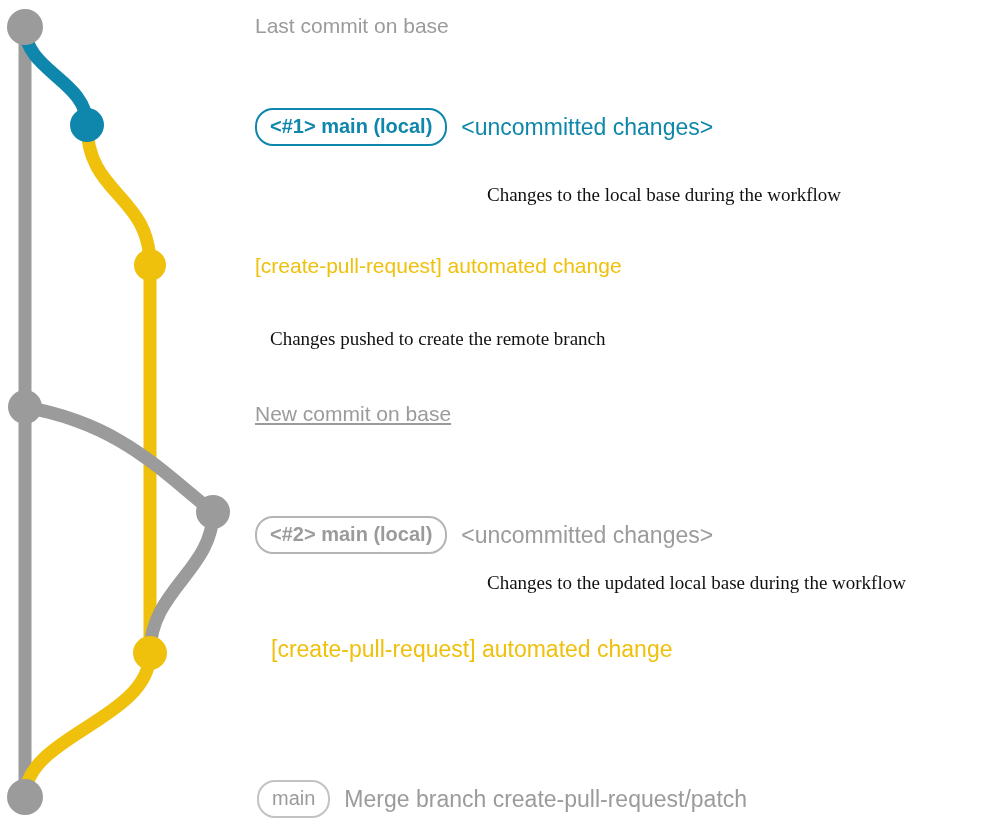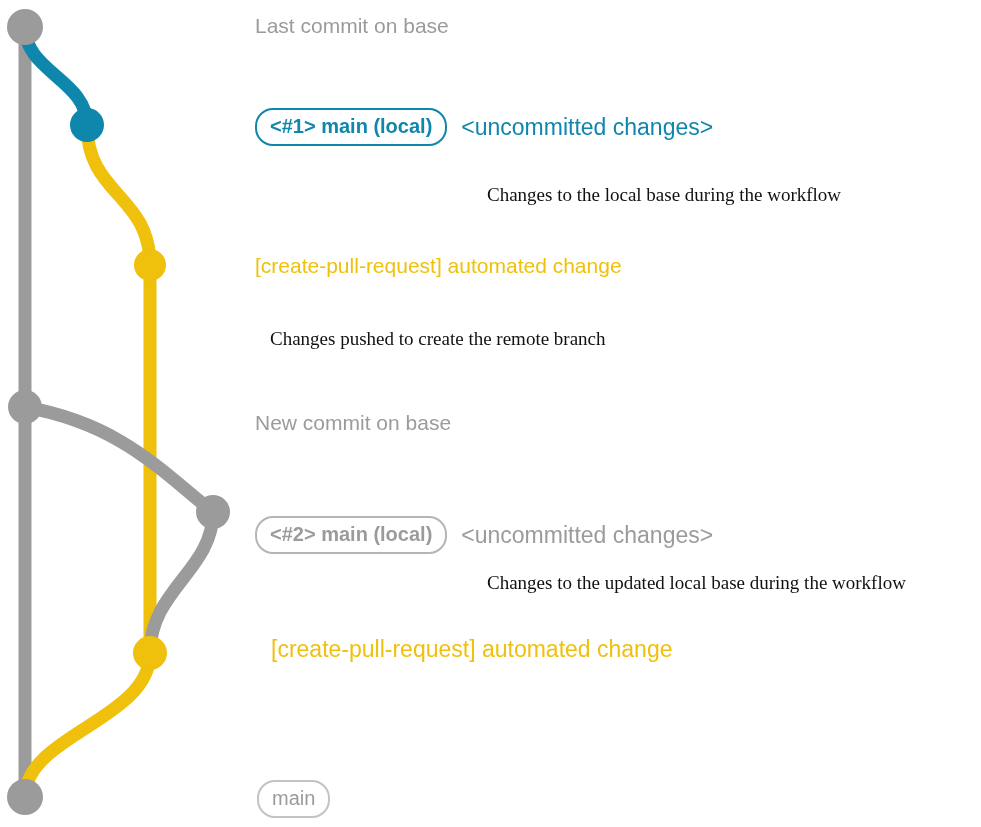--- a/index.html
+++ b/index.html
@@ -134,29 +134,30 @@
 
   <div class="row" style="left:255px; top:108px;">
     <span class="badge teal">&lt;#1&gt; main (local)</span>
     <span class="subject teal">&lt;uncommitted changes&gt;</span>
   </div>
   <div class="desc" style="left:487px; top:146px;">Changes to the local base during the workflow</div>
 
   <div class="subject-standalone yellow" style="left:255px; top:254px;">[create-pull-request] automated change</div>
   <div class="desc" style="left:270px; top:290px;">Changes pushed to create the remote branch</div>
 
-  <div class="section-title" style="left:255px; top:411px;">New commit on base</div>
+  <div class="section-title" style="left:255px; top:402px;text-decoration:underline;">New commit on base</div>
 
   <div class="row" style="left:255px; top:496px;margin-top:20px;">
     <span class="badge gray">&lt;#2&gt; main (local)</span>
     <span class="subject gray">&lt;uncommitted changes&gt;</span>
   </div>
   <div class="desc" style="left:487px; top:534px;">Changes to the updated local base during the workflow</div>
 
   <div class="row" style="left:257px; top:636px;">
     <span class="subject yellow">[create-pull-request] automated change</span>
   </div>
 
   <div class="row" style="left:257px; top:780px;">
     <span class="badge plain">main</span>
+    <span class="subject gray">Merge branch create-pull-request/patch</span>
   </div>
 
 </div>
 
 </body></html>

